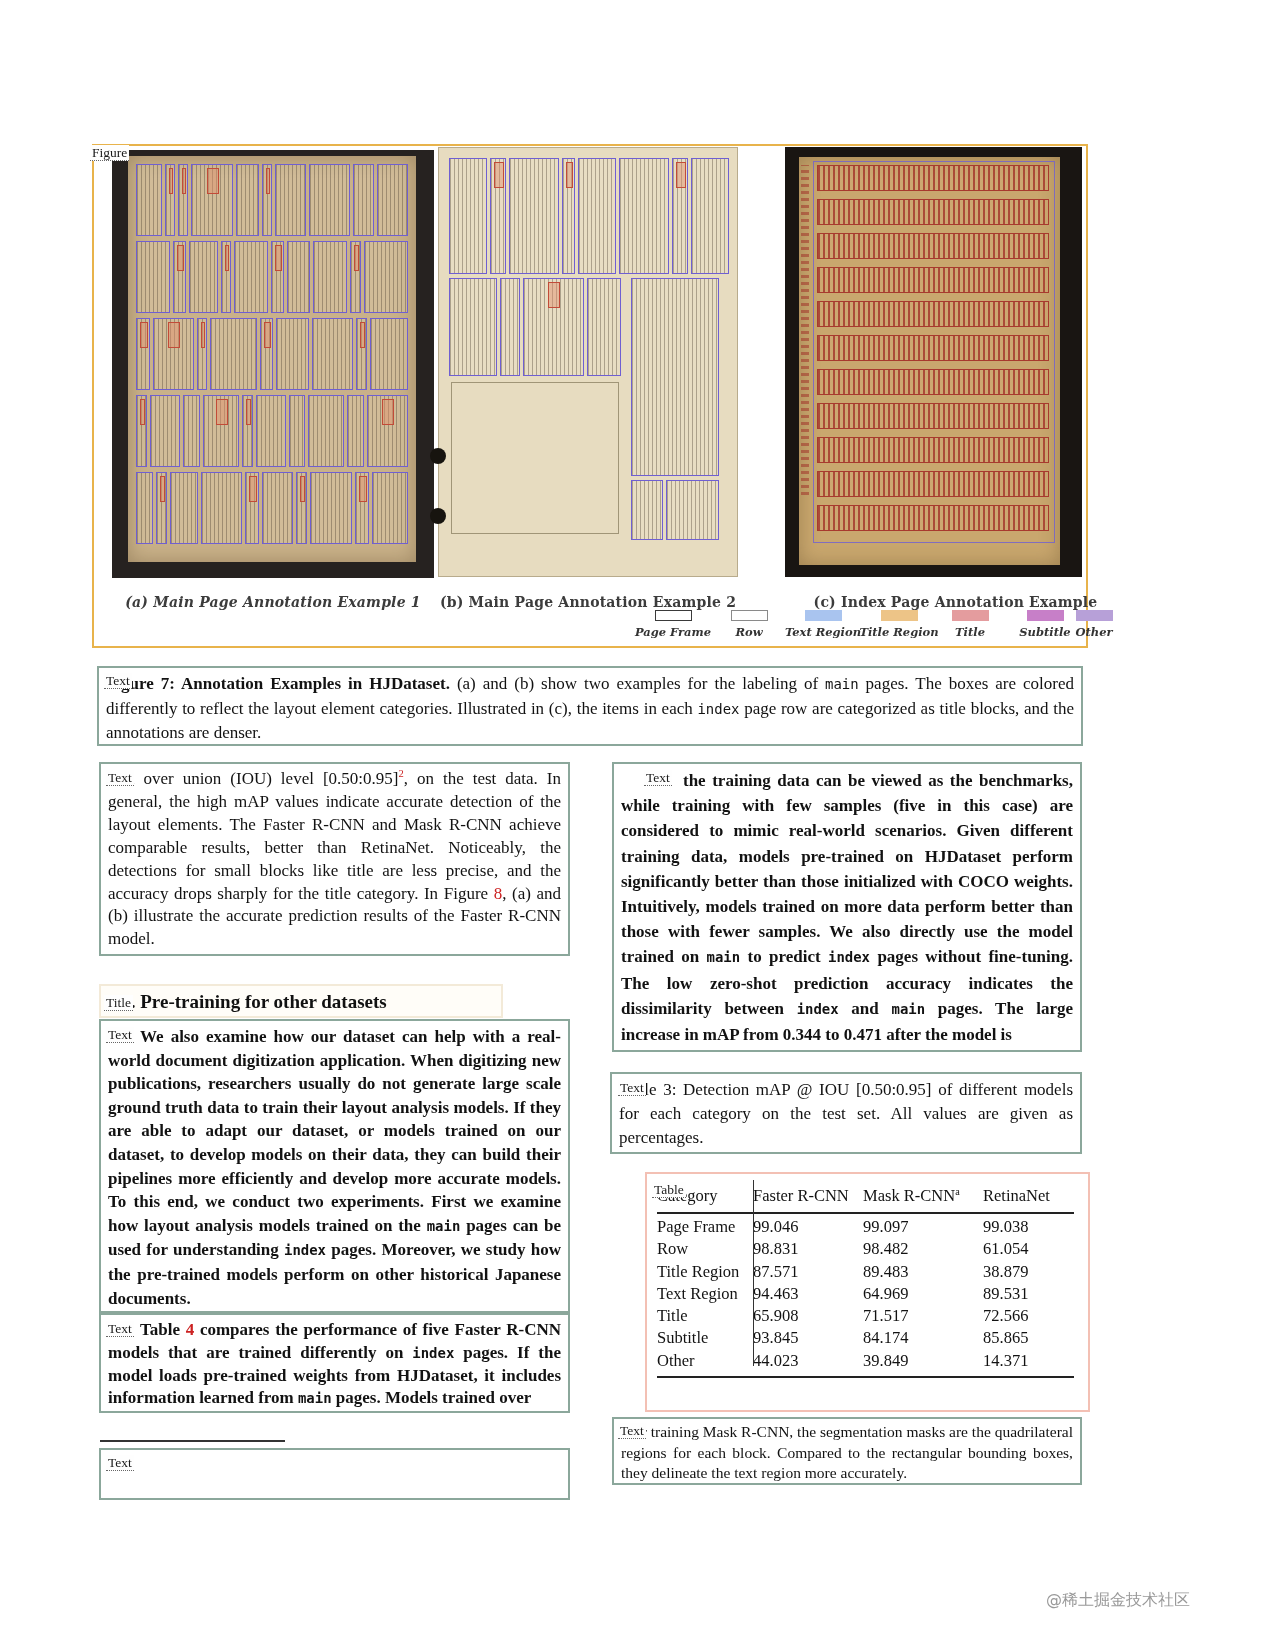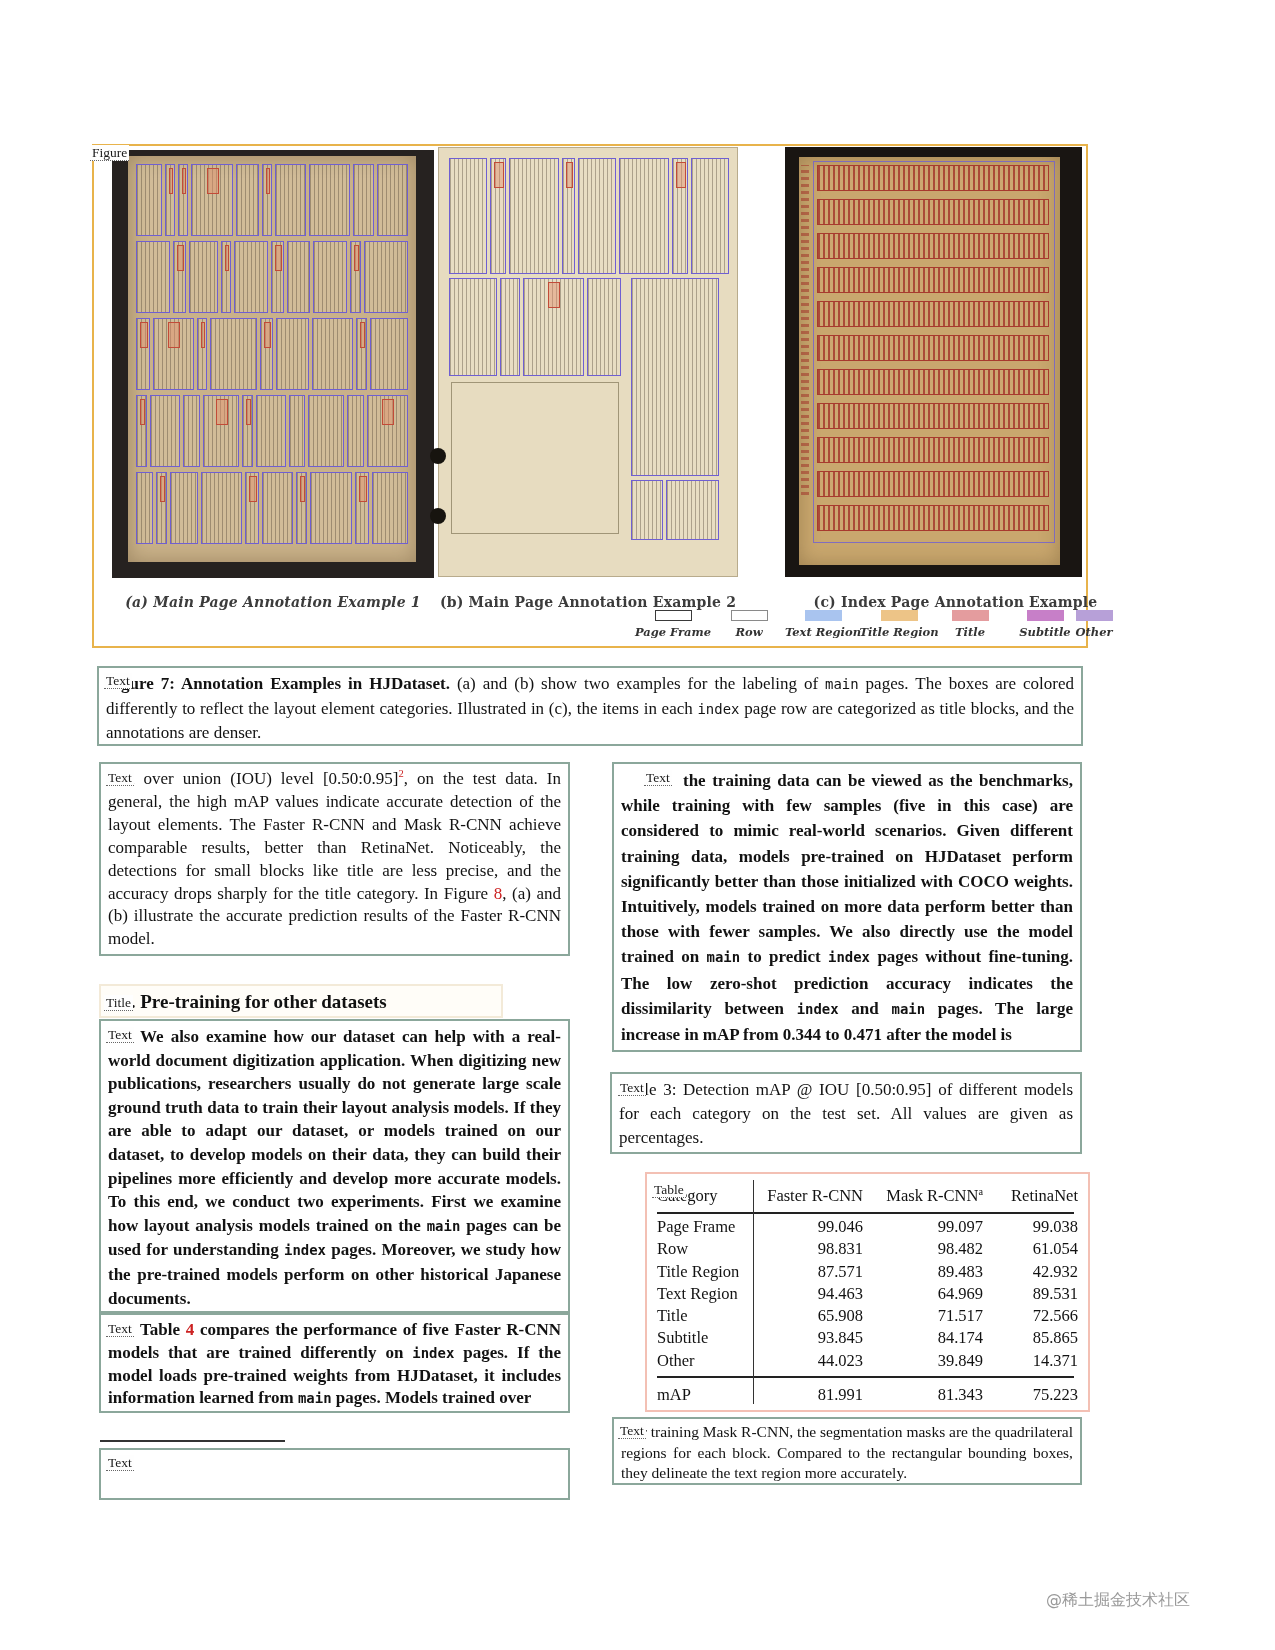--- a/index.html
+++ b/index.html
@@ -31,21 +31,21 @@
   .redtag{position:absolute;box-sizing:border-box;border:1.4px solid #c24b38;background:rgba(226,142,106,0.45);}
   .cstrip{position:absolute;box-sizing:border-box;border:1.5px solid #a83a2e;
         background-image:repeating-linear-gradient(90deg,rgba(163,52,42,0.8) 0 2px,rgba(216,170,120,0.28) 2px 5px);}
   .pcap{position:absolute;text-align:center;font:bold 14px/17px "DejaVu Serif",serif;color:#3c3c3c;letter-spacing:0.2px;}
   .legend-item{position:absolute;width:100px;text-align:center;}
   .legend-swatch{width:37px;height:11px;margin:0 auto;box-sizing:border-box;}
   .legend-label{margin-top:4px;font:bold italic 11.5px "DejaVu Serif",serif;font-style:italic;color:#333;}
   
   .trow{display:grid;grid-template-columns:96px 110px 120px 95px;padding-left:10px;align-items:center;}
   .trow .c0{text-align:left;}
-  .trow .cv{text-align:right;}
+  .trow .cv{text-align:left;}
   .tbl-text{font:16.5px/22.4px "Liberation Serif",serif;color:#121212;}
   .tline{position:absolute;background:#222;height:1.5px;}
   .watermark{position:absolute;font:16px "DejaVu Sans","Liberation Sans",sans-serif;color:#999;}
   .footrule{position:absolute;height:1.6px;background:#333;}
   .hole{position:absolute;width:16px;height:16px;border-radius:50%;background:#17140f;}
   .frame-only{position:absolute;box-sizing:border-box;border:1px solid #a09577;}
 </style>
 </head>
 <body>
 
@@ -294,21 +294,21 @@
           <div class="trow" style="height: 22.3px;">
             <div class="c0">Row</div>
             <div class="cv">98.831</div>
             <div class="cv">98.482</div>
             <div class="cv">61.054</div>
           </div>
           <div class="trow" style="height: 22.3px;">
             <div class="c0">Title Region</div>
             <div class="cv">87.571</div>
             <div class="cv">89.483</div>
-            <div class="cv">42.932</div>
+            <div class="cv">38.879</div>
           </div>
           <div class="trow" style="height: 22.3px;">
             <div class="c0">Text Region</div>
             <div class="cv">94.463</div>
             <div class="cv">64.969</div>
             <div class="cv">89.531</div>
           </div>
           <div class="trow" style="height: 22.3px;">
             <div class="c0">Title</div>
             <div class="cv">65.908</div>
@@ -322,26 +322,20 @@
             <div class="cv">85.865</div>
           </div>
           <div class="trow" style="height: 22.3px;">
             <div class="c0">Other</div>
             <div class="cv">44.023</div>
             <div class="cv">39.849</div>
             <div class="cv">14.371</div>
           </div>
         </div>
       <div class="tline" style="left:10px;right:14px;top:202px;"></div>
-      <div class="trow" style="height:30px;margin-top:8px;">
-        <div class="c0">mAP</div>
-        <div class="cv">81.991</div>
-        <div class="cv">81.343</div>
-        <div class="cv">75.223</div>
-      </div>
       <div style="position:absolute;left:106px;top:6px;bottom:6px;width:1px;background:#333;"></div>
     </div>
   </div>
 
   <div class="blk" style="left:612px;top:1417px;width:470px;height:68px;">
     <span class="ovl" style="left:4px;top:4px;">Text</span>
     <div class="small-text" style="font-size:15.5px;"><span class="seg-sup">a</span><span>For training Mask R-CNN, the segmentation masks are the quadrilateral regions for each block. Compared to the rectangular bounding boxes, they delineate the text region more accurately.</span></div>
   </div>
 
   <div class="watermark" style="left:1046px;top:1590px;">@稀土掘金技术社区</div>

